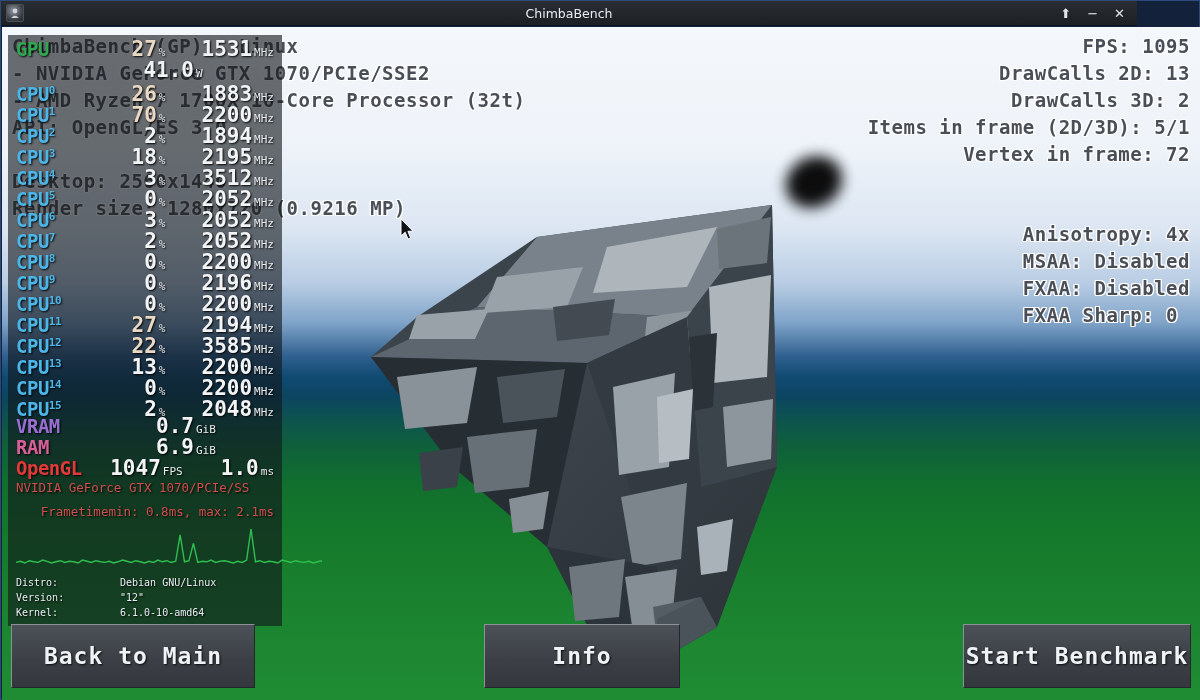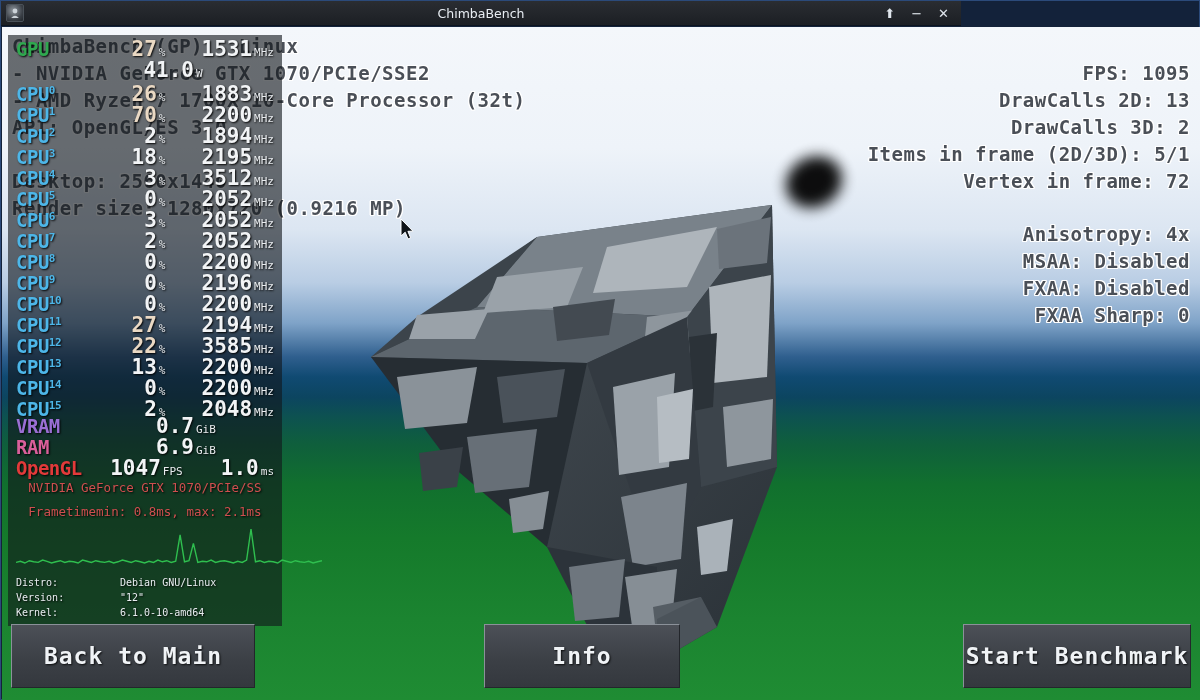--- a/index.html
+++ b/index.html
@@ -14,21 +14,21 @@
   #window {
     position: relative;
     width: 1200px; height: 700px;
     background: #13223a;
     border: 1px solid #2b4a7a;
   }
 
   
   #titlebar {
     position: absolute; left: 0; top: 0;
-    width: 960px; height: 25px;
+    width: 1136px; height: 25px;
     background: linear-gradient(#2a2d32, #1c1f24);
     border-bottom: 1px solid #0c1420;
     display: flex; align-items: center;
   }
   #titlebar-icon {
     width: 18px; height: 18px; margin-left: 5px;
     background: radial-gradient(circle at 40% 35%, #8f969d, #3a3f46 65%, #22262b);
     border: 1px solid #4a5158;
     border-radius: 2px;
     display: flex; align-items: center; justify-content: center;
@@ -100,23 +100,23 @@
     text-shadow:
       -1px -1px 0 #fff,  1px -1px 0 #fff,
       -1px  1px 0 #fff,  1px  1px 0 #fff,
        0px -1.3px 0 #fff, 0px 1.3px 0 #fff,
       -1.3px 0 0 #fff,   1.3px 0 0 #fff;
     white-space: nowrap;
   }
   #info-left { left: 10px; top: 8px; }
   #info-left .info-line { margin-bottom: 5px; }
 
-  #info-right { right: 10px; top: 8px; text-align: right; margin-top: 27px; }
+  #info-right { right: 10px; top: 8px; text-align: right; }
   #info-right .info-line { margin-bottom: 5px; }
-  #info-right2 { right: 10px; top: 196px; text-align: right; }
+  #info-right2 { right: 10px; top: 196px; text-align: left; }
   #info-right2 .info-line { margin-bottom: 5px; }
 
   
   #hud {
     position: absolute; left: 6px; top: 8px;
     width: 274px;
     background: rgba(18, 22, 28, 0.62);
     padding: 4px 8px 6px 8px;
     font-family: "DejaVu Sans Mono", monospace;
   }
@@ -172,24 +172,23 @@
     height: 20px; line-height: 20px;
     padding-left: 92px;
   }
 
   .hud-sub {
     font-size: 12.5px;
     color: #cf4f4f;
     letter-spacing: 0px;
     padding-top: 1px;
     text-shadow: 1px 1px 2px rgba(0,0,0,0.9);
-    text-align: center;
   }
   #hud-frametime-head {
-    display: flex; justify-content: center;
+    display: flex; justify-content: flex-end;
     font-size: 12.5px; color: #cf4f4f;
     margin-top: 9px;
     text-shadow: 1px 1px 2px rgba(0,0,0,0.9);
   }
   #hud-graph {
     height: 48px; margin-top: 2px; position: relative;
   }
   #hud-graph svg { display: block; }
   #hud-distro {
     margin-top: 6px;

